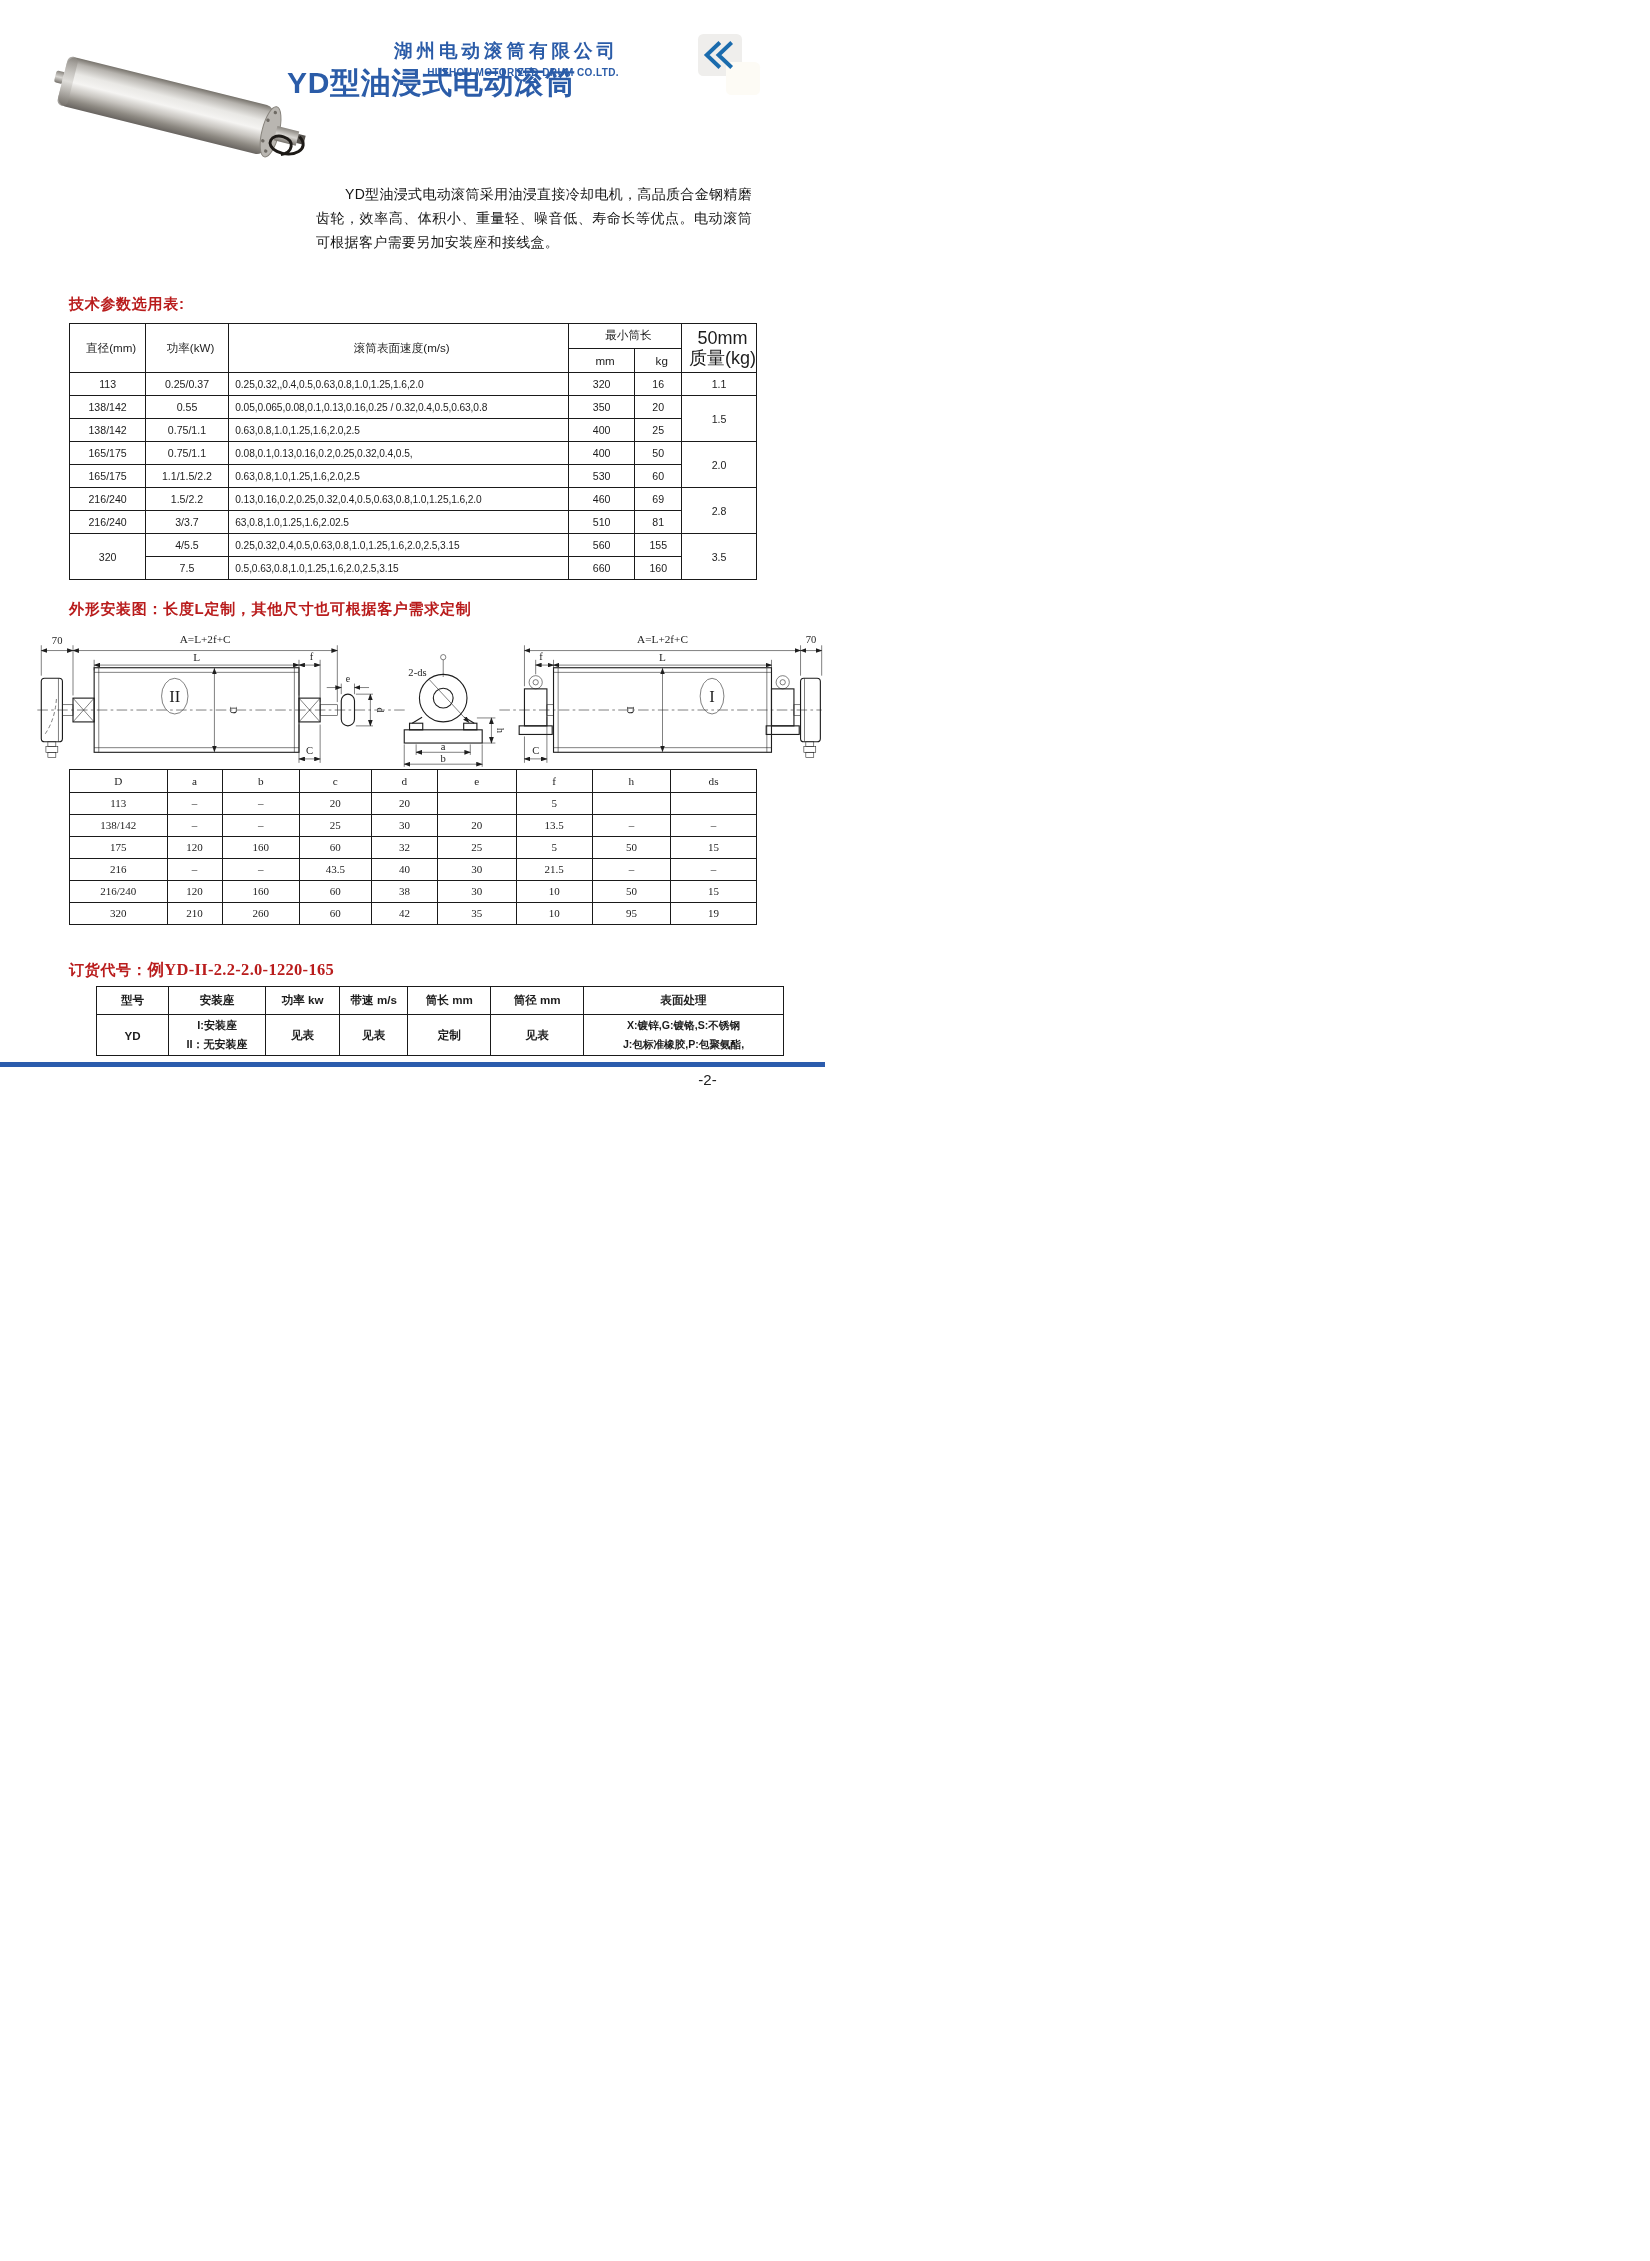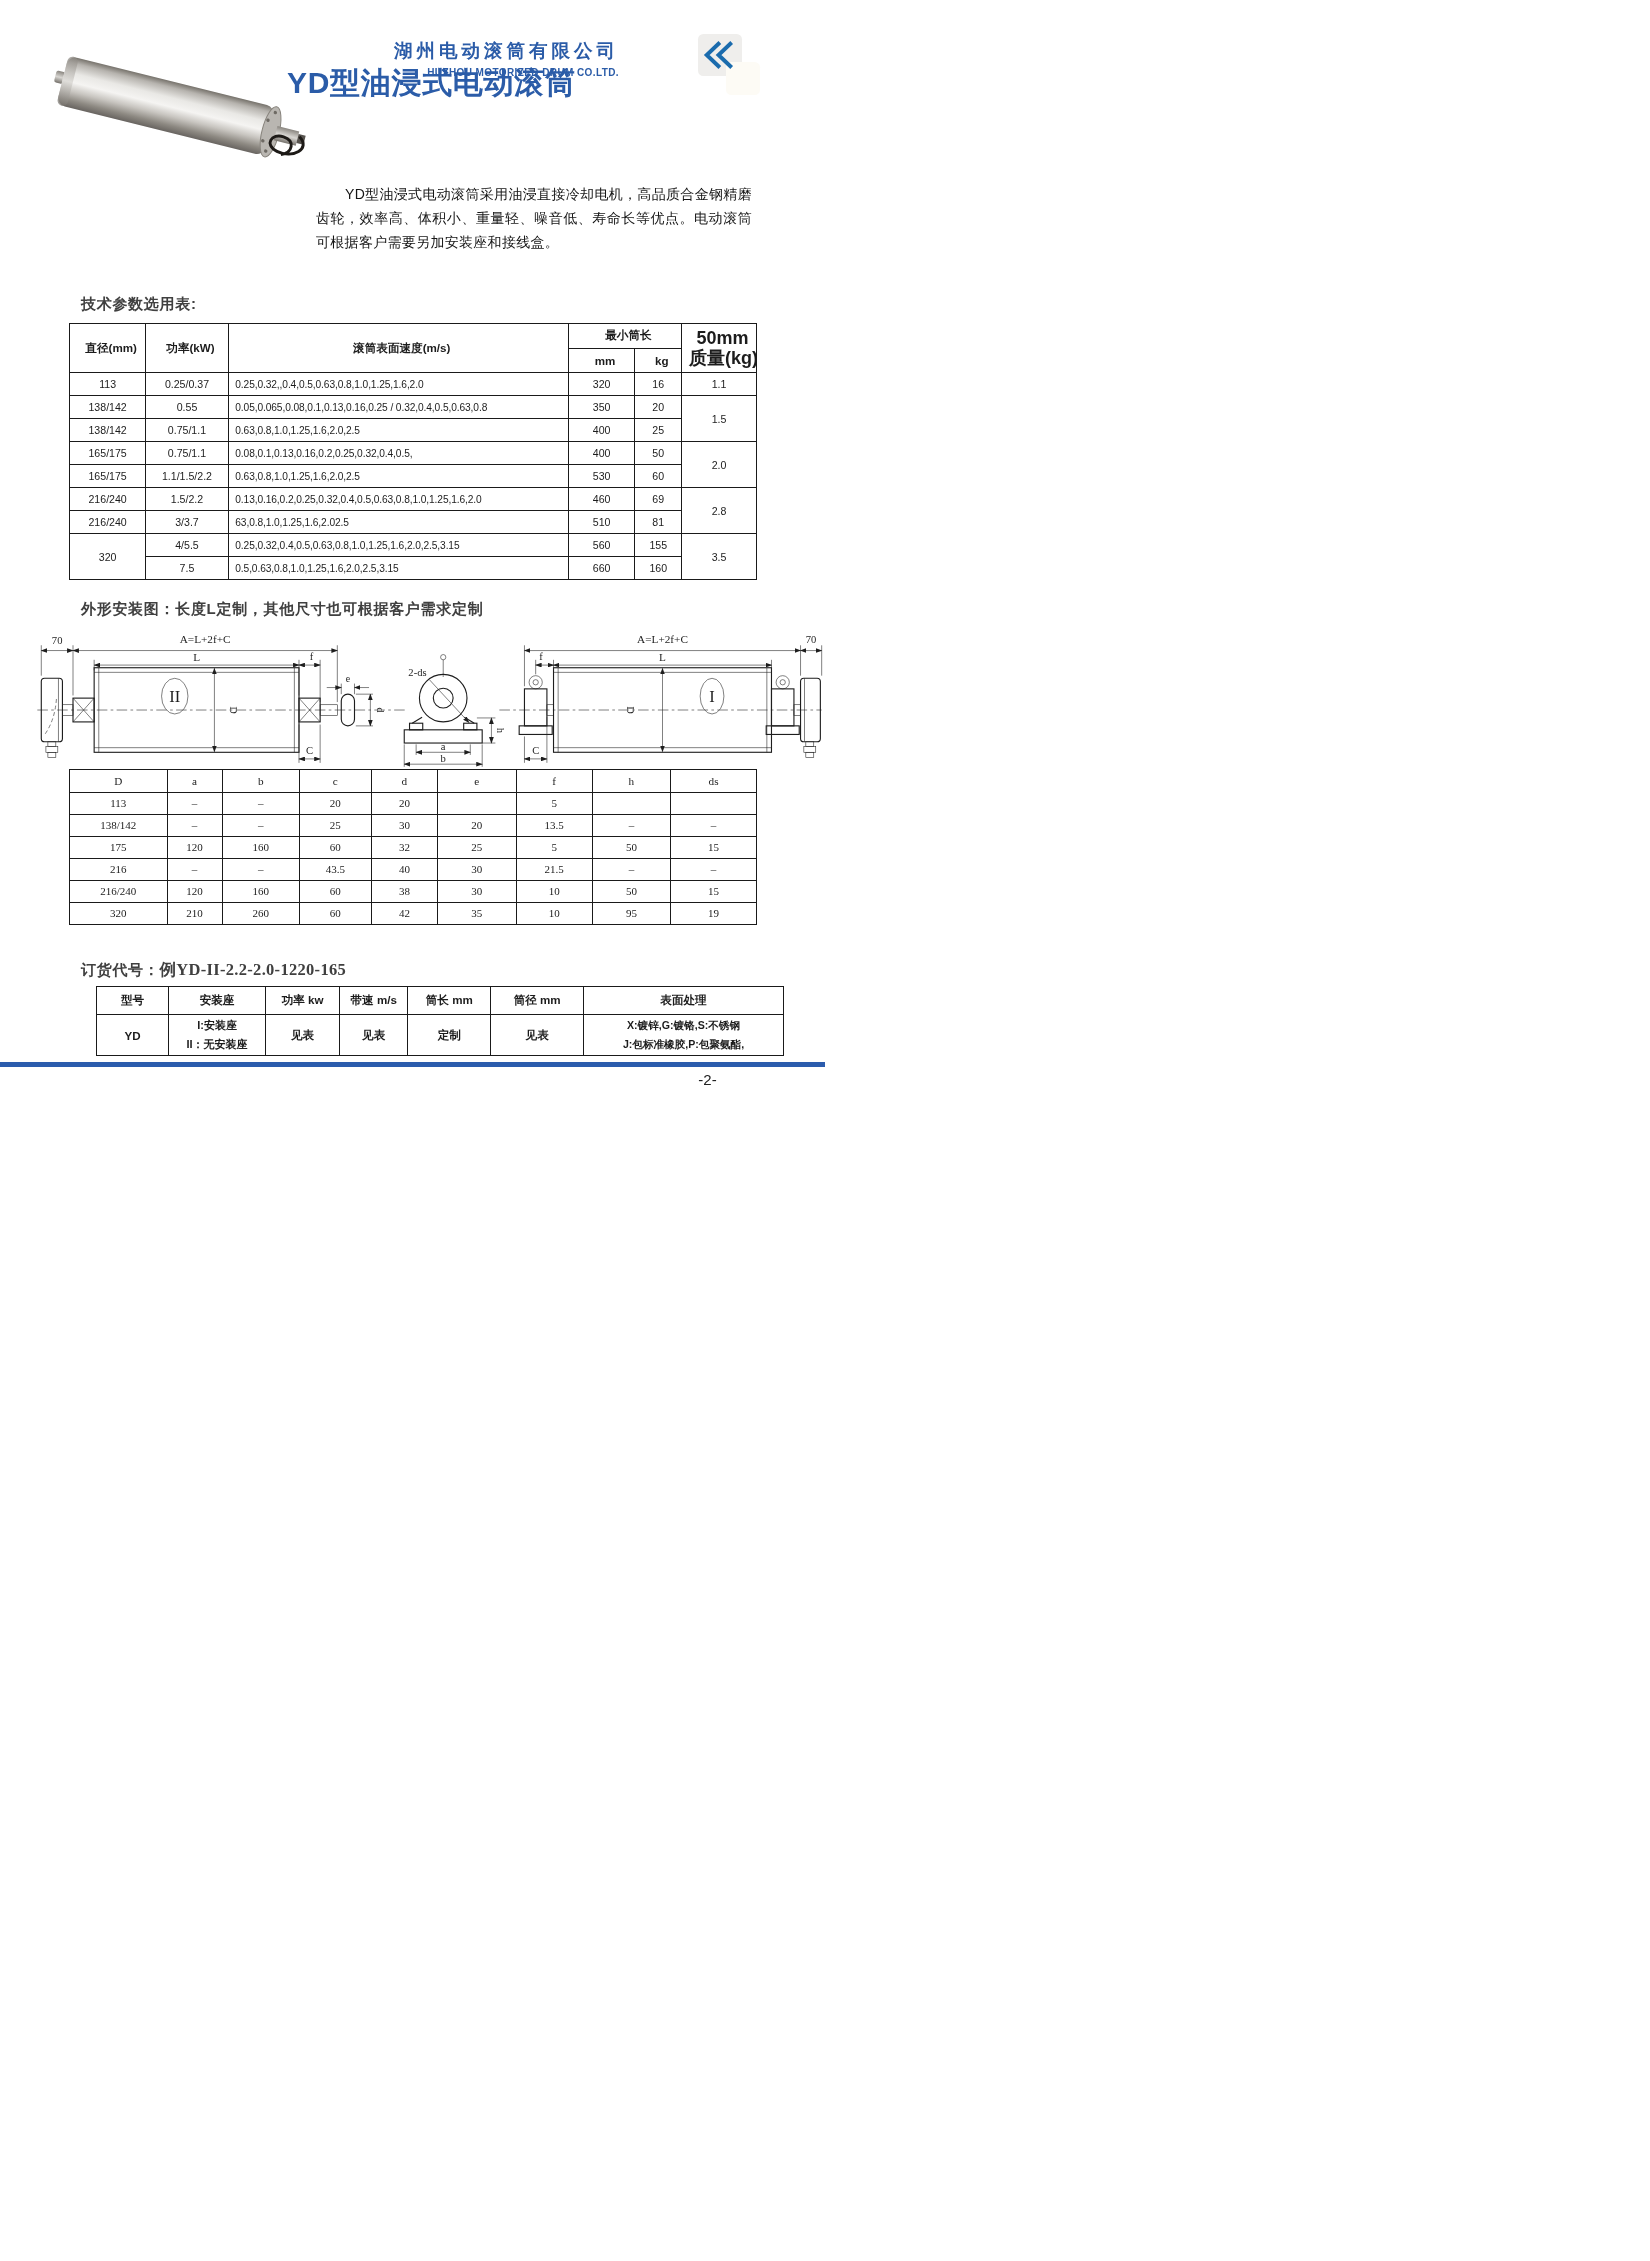--- a/index.html
+++ b/index.html
@@ -18,36 +18,36 @@
   .logo .sq1{position:absolute;left:0;top:0;width:44px;height:42px;background:var(--sq1);border-radius:5.3px;}
   .logo .sq2{position:absolute;left:28px;top:28.4px;width:34px;height:33px;background:var(--sq2);border-radius:5.3px;}
   .logo svg{position:absolute;left:0;top:0;}
 
   
   .photo{position:absolute;left:44px;top:56px;width:311px;height:106px;}
   .doc-title{position:absolute;left:287px;top:63px;font-size:30px;font-weight:bold;color:var(--brand);letter-spacing:0.7px;}
   .intro-p{position:absolute;left:316px;top:182px;width:436px;font-size:14px;line-height:24px;text-align:justify;text-indent:29px;letter-spacing:0.3px;color:#151515;}
 
   
-  .sec-title{position:absolute;font-size:15px;font-weight:bold;color:#404040;letter-spacing:0.7px;margin-left:12px;}
+  .sec-title{position:absolute;font-size:15px;font-weight:bold;color:#b91c1c;letter-spacing:0.7px;}
   #tech-title{left:69px;top:295px;}
   #outline-title{left:69px;top:600px;}
   #order-title{left:69px;top:959px;}
   #order-title .code{font-family:"Liberation Serif",serif;font-size:16.5px;letter-spacing:0.3px;}
 
   
   table{border-collapse:collapse;table-layout:fixed;background:#fff;}
   td,th{border:0.7px solid #1a1a1a;text-align:center;vertical-align:middle;overflow:hidden;white-space:nowrap;}
   tr{border-bottom:1.3px solid #1a1a1a;}
   .tbl{position:absolute;left:69px;width:688px;border:1.3px solid #1a1a1a;}
   .tbl td,.tbl th{border-bottom-width:1.3px;border-top-width:1.3px;}
 
   
   #tech-table{top:323px;}
-  #tech-table th{font-size:11.6px;font-weight:bold;height:24.5px;padding-left:7px;}
+  #tech-table th{font-size:11.6px;font-weight:normal;height:24.5px;padding-left:7px;}
   #tech-table td{font-size:10.6px;height:23px;}
   #tech-table td.speed{text-align:left;padding-left:6.6px;letter-spacing:-0.1px;font-size:10.2px;margin-top:16px;}
   #tech-table .mass-h div{line-height:20px;font-size:18px;}
 
   
   #dim-table{top:769px;font-family:"Liberation Serif",serif;}
   #dim-table th{font-weight:normal;font-size:11.2px;height:22.5px;}
   #dim-table td{font-size:11px;height:22px;}
 
   

